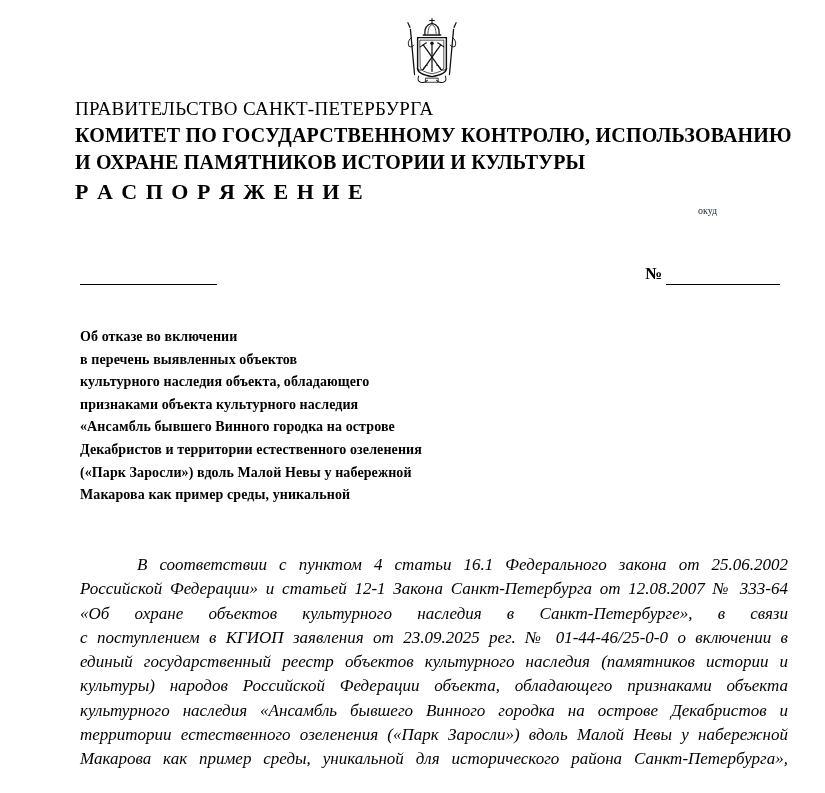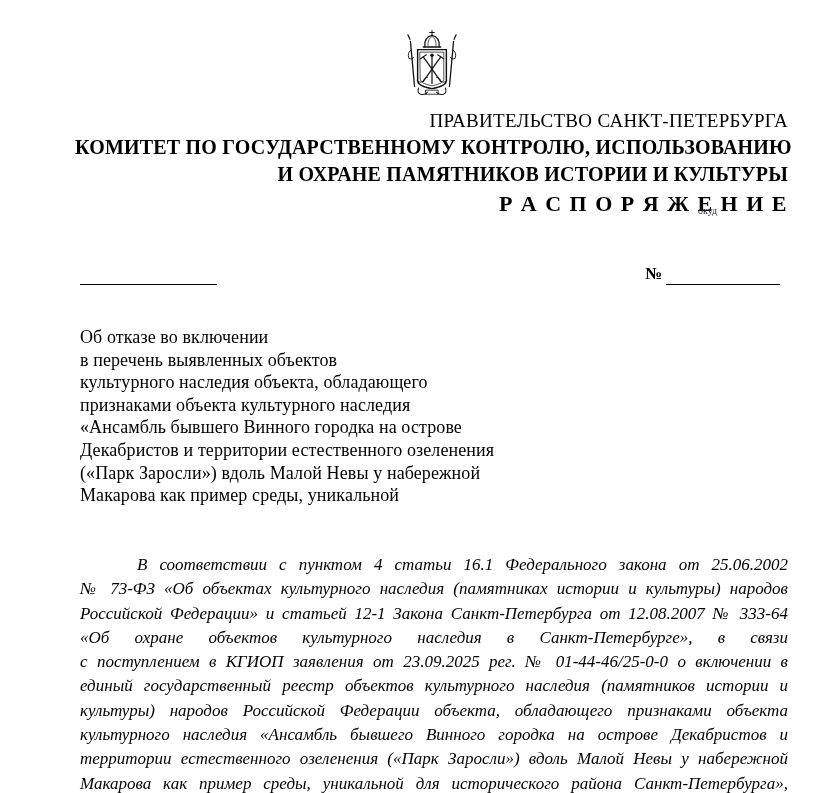--- a/index.html
+++ b/index.html
@@ -13,24 +13,24 @@
     height: 793px;
     background: #ffffff;
     overflow: hidden;
     font-family: "Liberation Serif", "DejaVu Serif", serif;
     color: #000;
   }
 
   
   .letterhead {
     position: absolute;
-    top: 26px;
+    top: 14px;
     left: 75px;
     right: 37px;
-    text-align: right;
+    text-align: left;
   }
   .emblem {
     width: 64px;
     height: 78px;
     margin: 0 auto 4px auto;
     display: block;
   }
   .gov-name {
     font-size: 19px;
     line-height: 26px;
@@ -85,22 +85,22 @@
     height: 0;
     border-bottom: 1.6px solid #000;
   }
 
   
   .subject {
     position: absolute;
     left: 80px;
     top: 326px;
     width: 600px;
-    font-size: 18px;
-    font-weight: normal;
+    font-size: 14px;
+    font-weight: bold;
     line-height: 22.6px;
     letter-spacing: 0.1px;
   }
   .subject-line { white-space: nowrap; }
 
   
   .body-par {
     position: absolute;
     left: 80px;
     top: 553px;
@@ -168,21 +168,20 @@
     <div class="subject-line">культурного наследия объекта, обладающего</div>
     <div class="subject-line">признаками объекта культурного наследия</div>
     <div class="subject-line">«Ансамбль бывшего Винного городка на острове</div>
     <div class="subject-line">Декабристов и территории естественного озеленения</div>
     <div class="subject-line">(«Парк Заросли») вдоль Малой Невы у набережной</div>
     <div class="subject-line">Макарова как пример среды, уникальной</div>
   </div>
 
   <div class="body-par">
     <div class="body-line first">В соответствии с пунктом 4 статьи 16.1 Федерального закона от 25.06.2002</div>
-    <div class="body-line">№ 73-ФЗ «Об объектах культурного наследия (памятниках истории и культуры) народов</div>
     <div class="body-line">Российской Федерации» и статьей 12-1 Закона Санкт-Петербурга от 12.08.2007 № 333-64</div>
     <div class="body-line">«Об охране объектов культурного наследия в Санкт-Петербурге», в связи</div>
     <div class="body-line">с поступлением в КГИОП заявления от 23.09.2025 рег. № 01-44-46/25-0-0 о включении в</div>
     <div class="body-line">единый государственный реестр объектов культурного наследия (памятников истории и</div>
     <div class="body-line">культуры) народов Российской Федерации объекта, обладающего признаками объекта</div>
     <div class="body-line">культурного наследия «Ансамбль бывшего Винного городка на острове Декабристов и</div>
     <div class="body-line">территории естественного озеленения («Парк Заросли») вдоль Малой Невы у набережной</div>
     <div class="body-line">Макарова как пример среды, уникальной для исторического района Санкт-Петербурга»,</div>
   </div>
 

